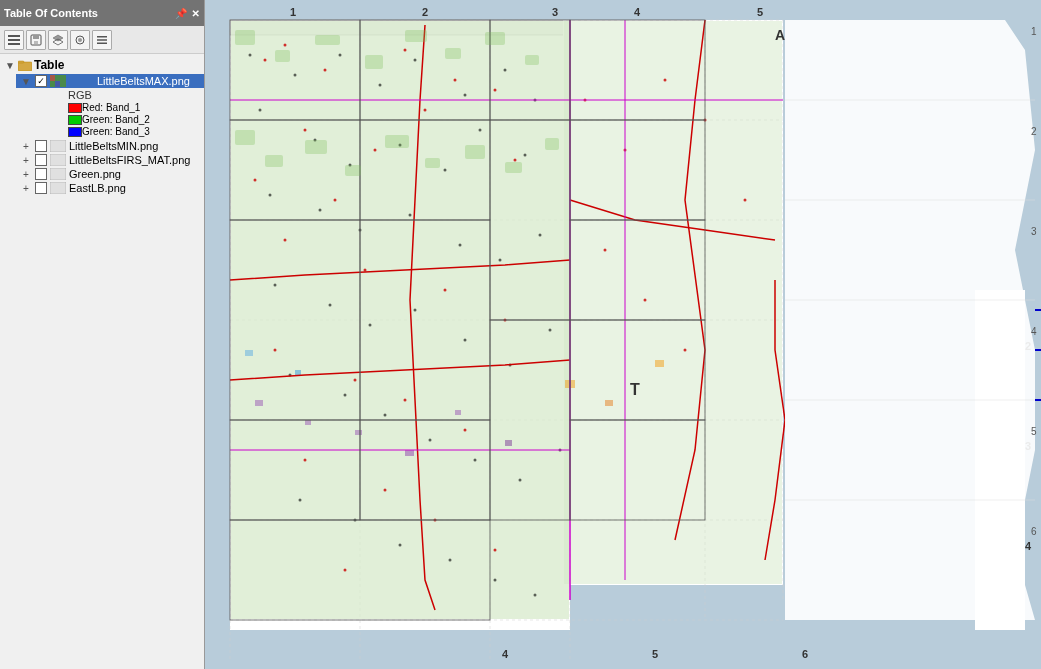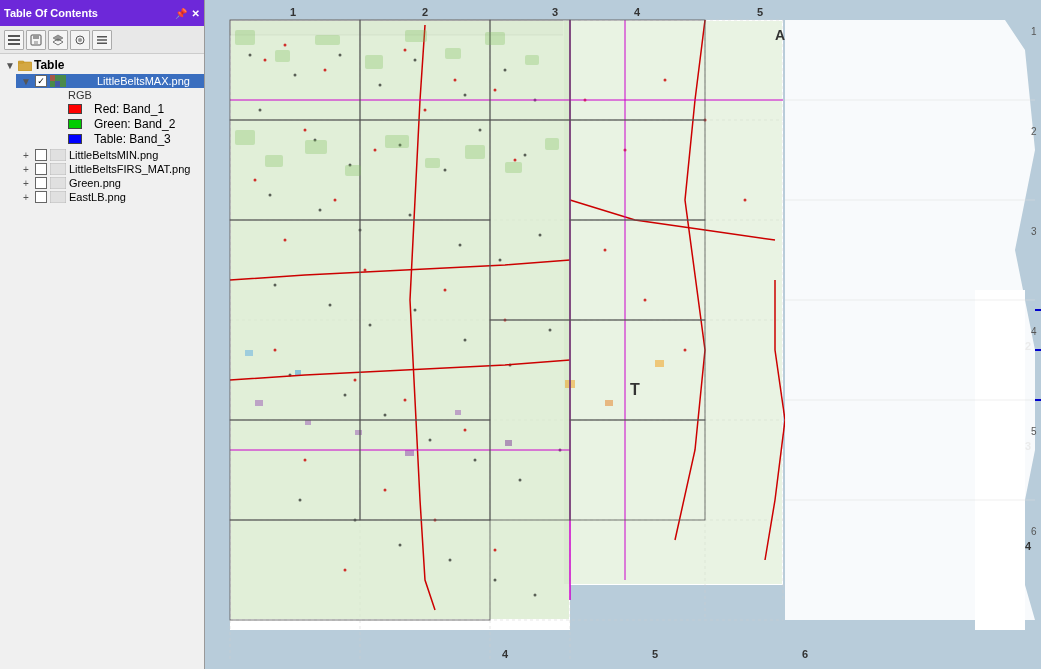--- a/index.html
+++ b/index.html
@@ -11,21 +11,21 @@
       min-width: 205px;
       height: 100%;
       background: #f0f0f0;
       border-right: 1px solid #999;
       display: flex;
       flex-direction: column;
       user-select: none;
     }
 
     #toc-titlebar {
-      background: #6d28d9;
+      background: #737373;
       color: white;
       font-size: 11px;
       font-weight: bold;
       padding: 13px 4px;
       display: flex;
       align-items: center;
       justify-content: space-between;
       height: 18px;
     }
 
@@ -160,22 +160,22 @@
     }
 
     .rgb-label {
       font-size: 11px;
       color: #333;
     }
 
     .rgb-band {
       display: flex;
       align-items: center;
-      gap: 12px;
-      font-size: 12px;
+      gap: 0;
+      font-size: 10px;
     }
 
     .color-swatch {
       width: 14px;
       height: 10px;
       border: 1px solid #444;
       flex-shrink: 0;
     }
 
     
@@ -278,21 +278,21 @@
           <div class="rgb-band">
             <div class="color-swatch" style="background:#FF0000;"></div>
             <span>Red: Band_1</span>
           </div>
           <div class="rgb-band">
             <div class="color-swatch" style="background:#00CC00;"></div>
             <span>Green: Band_2</span>
           </div>
           <div class="rgb-band">
             <div class="color-swatch" style="background:#0000FF;"></div>
-            <span>Table: Band_3</span>
+            <span>Green: Band_3</span>
           </div>
         </div>
 
         <div class="toc-layer-row">
           <span class="expand-icon" style="color:#555;">+</span>
           <div class="layer-checkbox"></div>
           <span class="layer-icon">
             <svg width="16" height="12" viewBox="0 0 16 12">
               <rect x="0" y="0" width="16" height="12" fill="#e0e0e0" stroke="#999" stroke-width="0.5"></rect>
             </svg>

